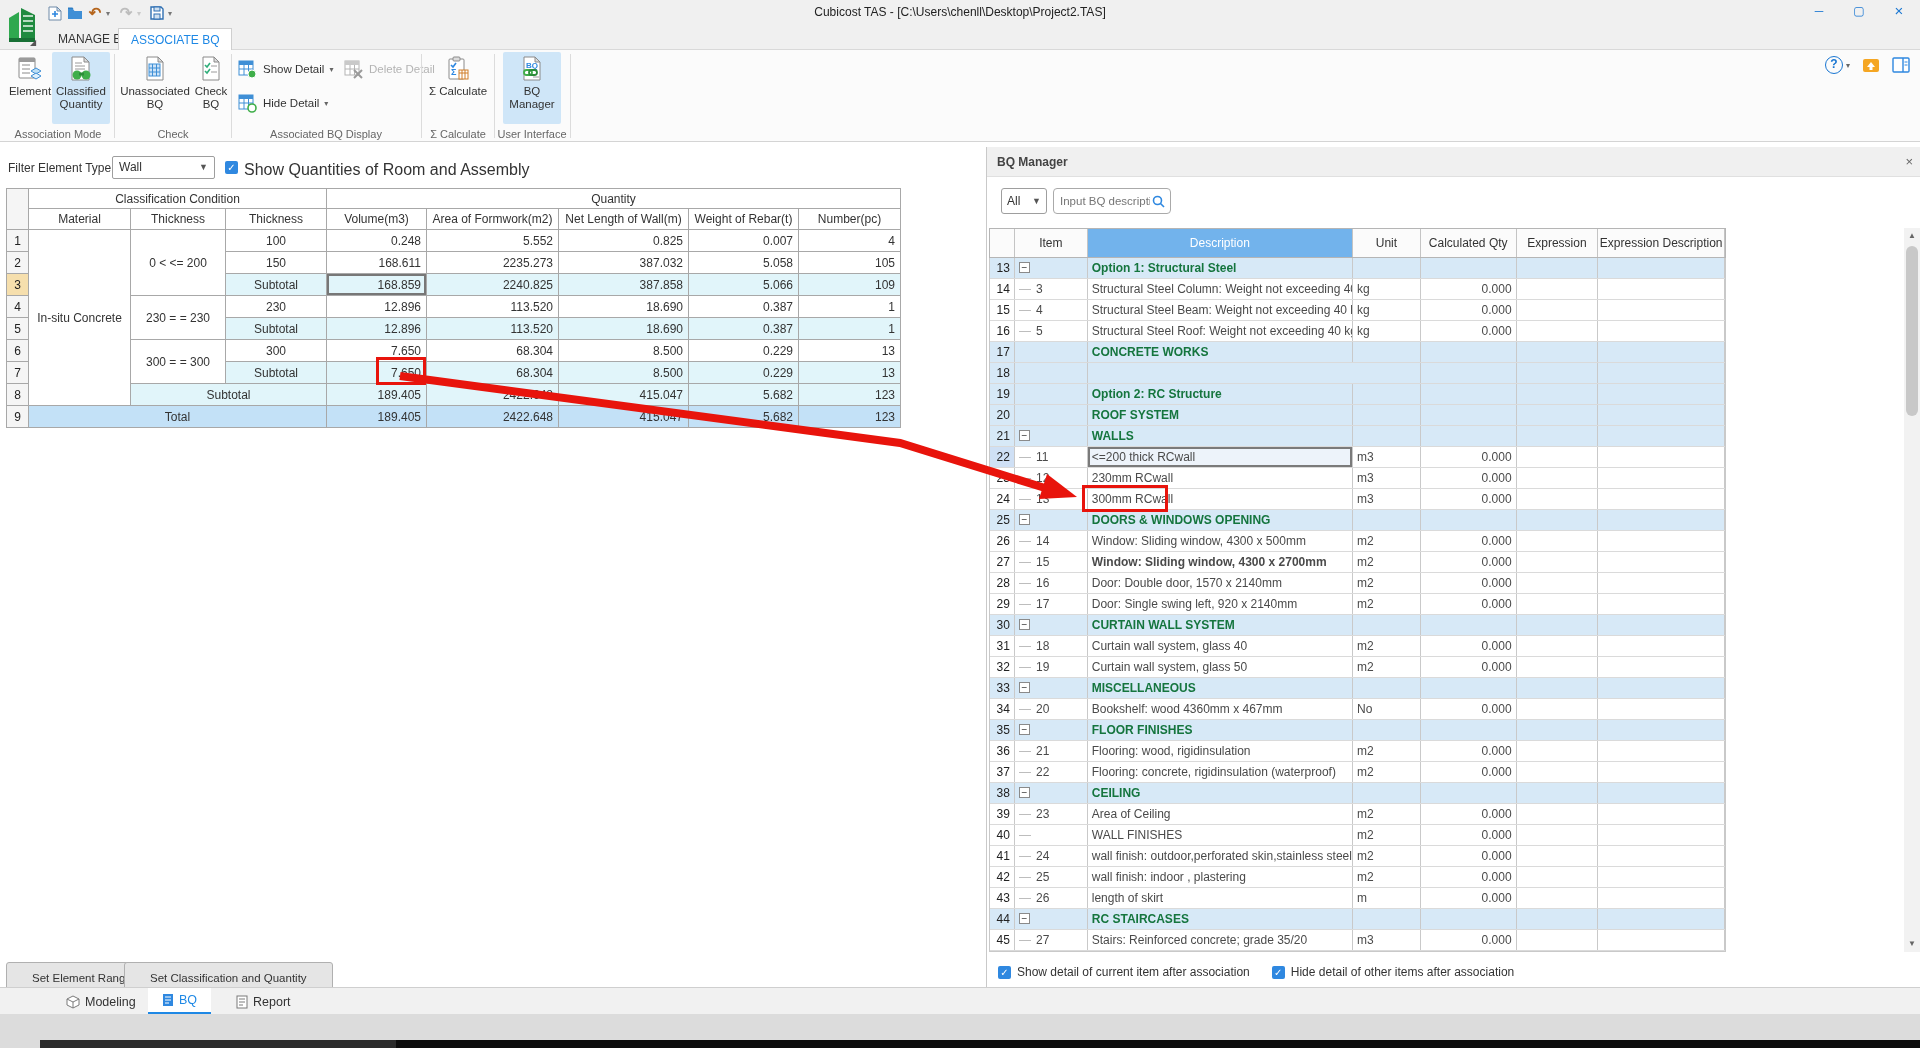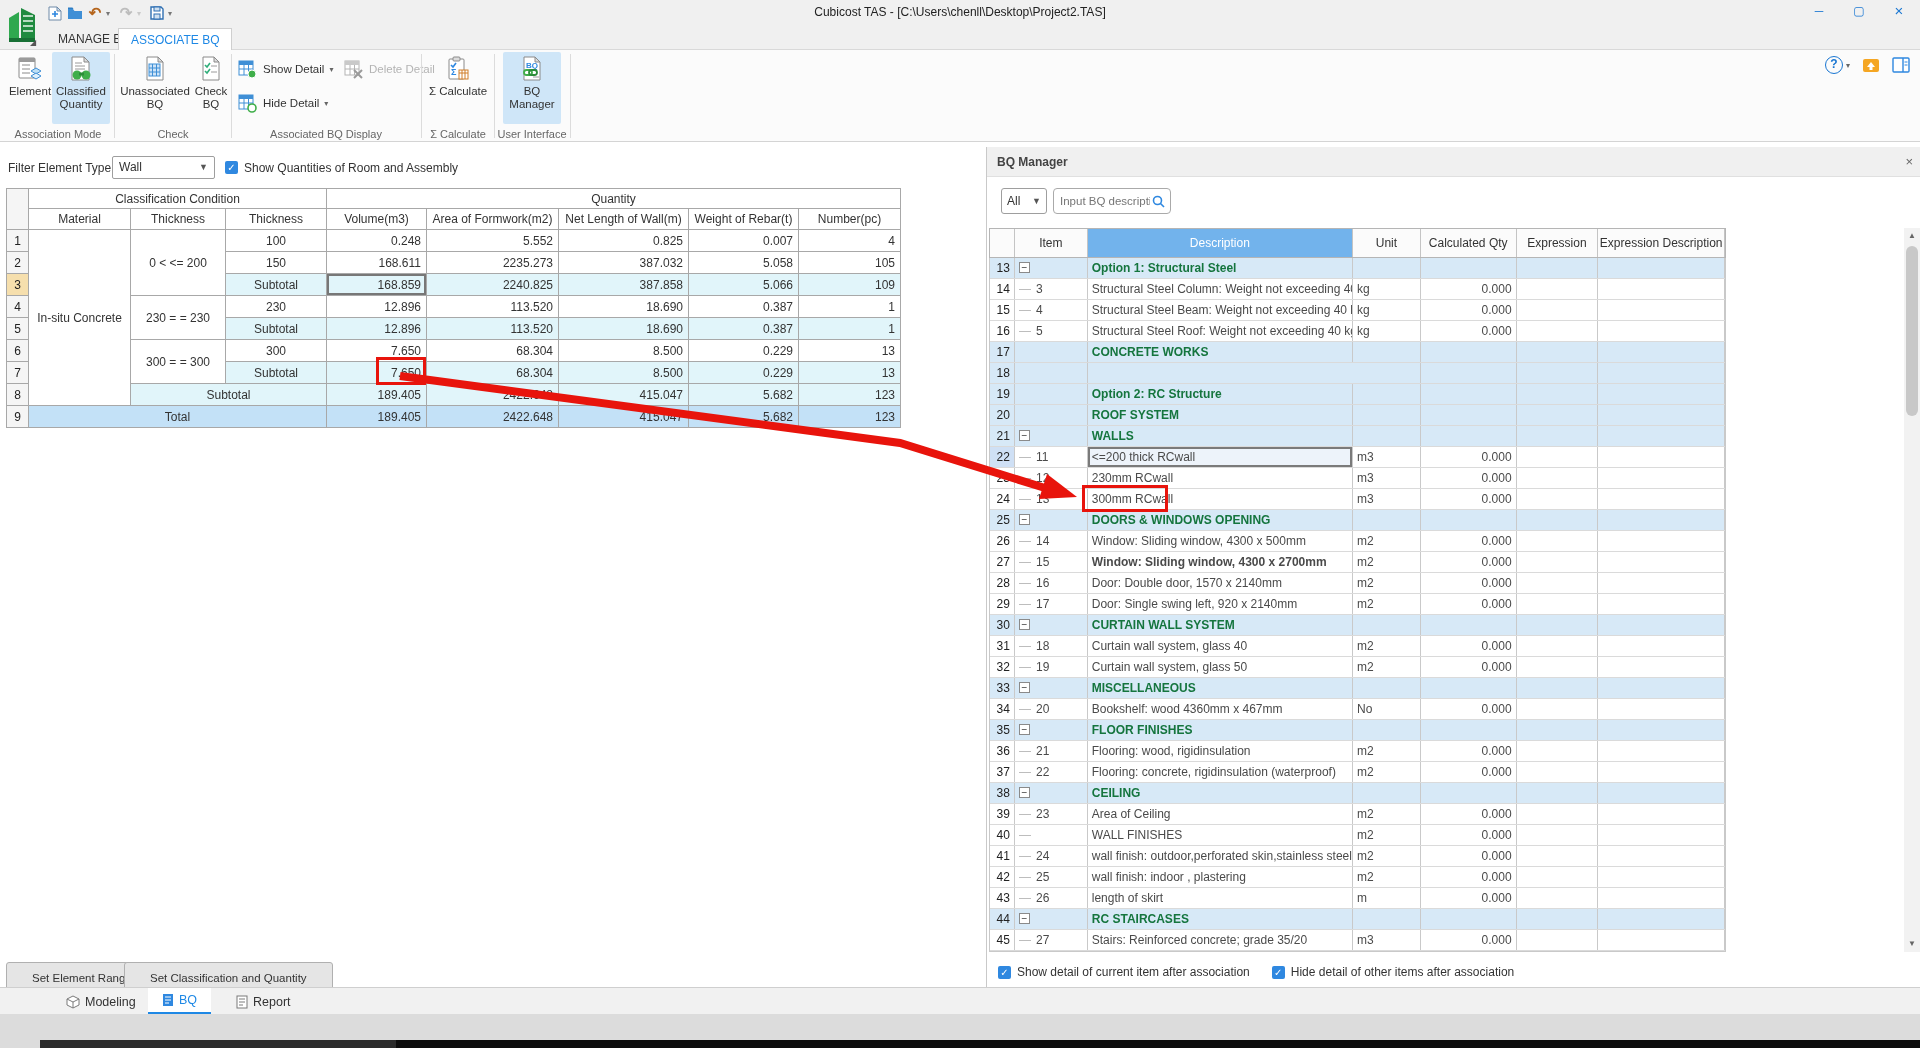--- a/index.html
+++ b/index.html
@@ -42,21 +42,21 @@
 
   
   #workspace { position:absolute; left:0; top:142px; width:1920px; height:845px; background:#ffffff; }
   #filter-label { position:absolute; left:8px; top:19px; font-size:12px; }
   #filter-select { position:absolute; left:112px; top:14px; width:103px; height:23px; border:1px solid #9e9e9e;
      border-radius:2px; background:#fff; font-size:12px; line-height:21px; padding:0 6px; }
   #filter-select .caret { position:absolute; right:6px; top:0; font-size:9px; color:#555; line-height:21px; }
   .cb { width:13px; height:13px; background:#2f88e0; border-radius:2px; color:#fff; font-size:10px;
         line-height:13px; text-align:center; display:inline-block; }
   #filter-cb { position:absolute; left:225px; top:19px; }
-  #filter-cb-label { position:absolute; left:244px; top:19px; font-size:12px; }
+  #filter-cb-label { position:absolute; left:244px; top:19px; font-size:16px; }
 
   
   #lt-wrap { position:absolute; left:6px; top:46px; }
   #lt { border-collapse:collapse; table-layout:fixed; font-size:12px; }
   #lt th, #lt td { border:1px solid #a8a8a8; padding:0 5px; background:#fff; font-weight:normal;
                    overflow:hidden; white-space:nowrap; }
   #lt thead tr.h1 th { height:20px; }
   #lt thead tr.h2 th { height:21px; }
   #lt tbody td, #lt tbody th { height:22px; }
   #lt .c { text-align:center; } #lt .r { text-align:right; }

